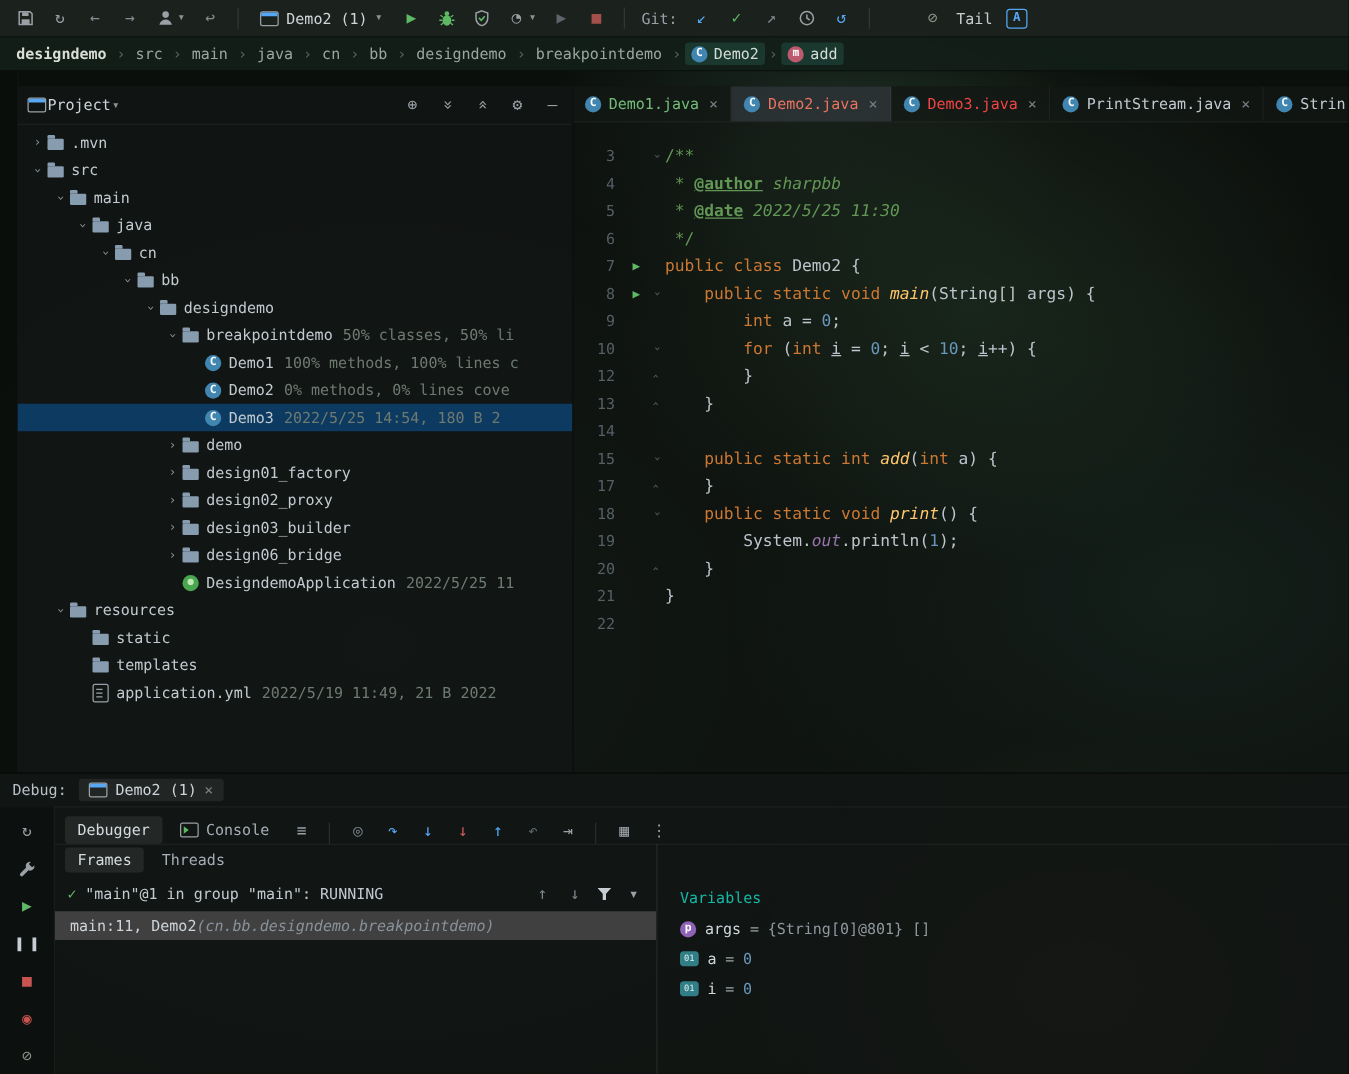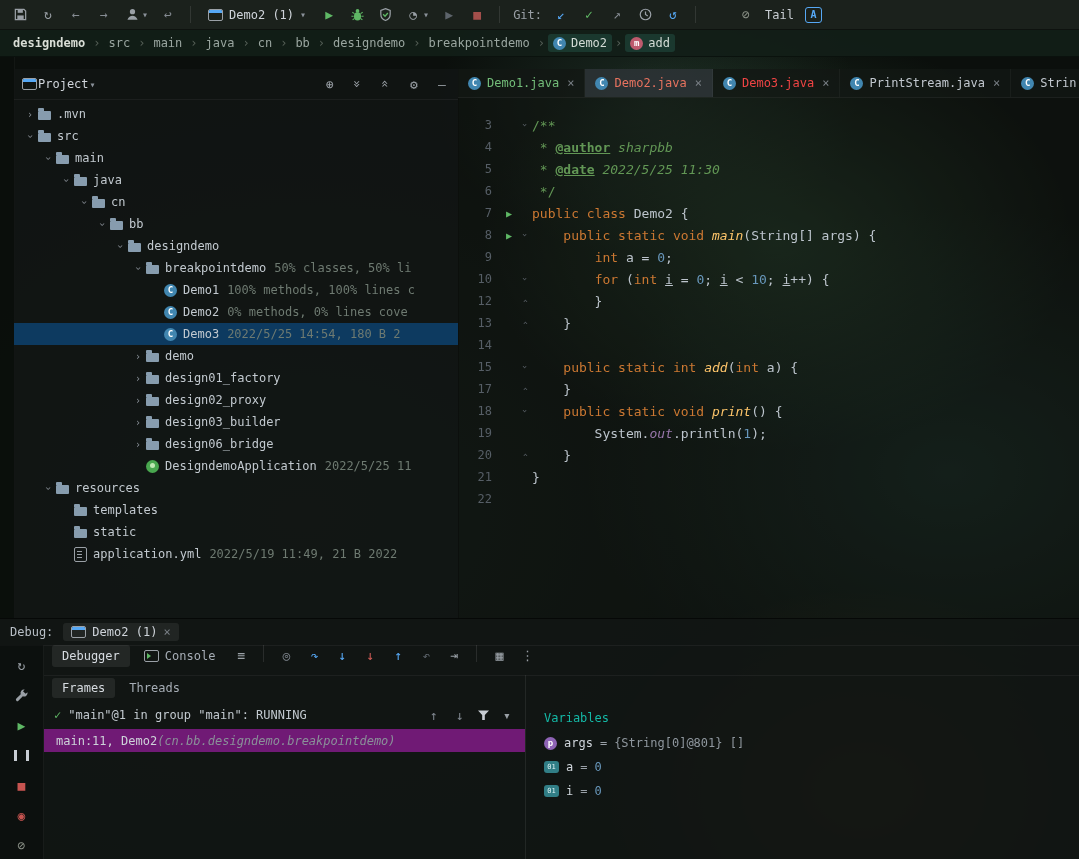--- a/index.html
+++ b/index.html
@@ -102,34 +102,34 @@
   .d-head{height:26px;display:flex;align-items:center;gap:10px;padding:0 10px;
           border-bottom:1px solid rgba(255,255,255,.05);color:#b8bfc6;}
   .d-tab{display:inline-flex;align-items:center;gap:6px;padding:2px 8px;border-radius:3px;
          background:rgba(255,255,255,.07);color:#cfd4da;}
   .d-tab .x{color:#7a8087;}
   .d-body{position:absolute;left:0;top:26px;right:0;bottom:0;}
   #d-strip{position:absolute;left:0;top:0;width:44px;height:100%;border-right:1px solid rgba(255,255,255,.05);
            display:flex;flex-direction:column;align-items:center;padding-top:6px;box-sizing:border-box;background:rgba(10,14,11,.6);}
   #d-strip .titem{height:30px;}
   .d-main{position:absolute;left:44px;top:0;right:0;bottom:0;}
-  #d-toolbar{height:30px;display:flex;align-items:flex-start;gap:4px;padding:0 8px;
+  #d-toolbar{height:30px;display:flex;align-items:flex-end;gap:4px;padding:0 8px;
              border-bottom:1px solid rgba(255,255,255,.05);}
   .dtab{display:inline-flex;align-items:center;gap:6px;padding:4px 10px;border-radius:3px;color:#a6adb5;}
   .dtab.active{background:rgba(255,255,255,.08);color:#d6dbe0;}
   .d-split{position:absolute;left:0;top:30px;right:0;bottom:0;display:flex;}
   .frames{width:481px;flex:none;border-right:1px solid rgba(255,255,255,.08);overflow:hidden;}
   #f-tabs{height:26px;display:flex;align-items:center;gap:4px;padding:0 8px;}
   .ftab{padding:3px 10px;border-radius:3px;color:#a6adb5;}
   .ftab.active{background:rgba(255,255,255,.08);color:#d6dbe0;}
   .thread-row{height:28px;display:flex;align-items:center;gap:7px;padding:0 10px;color:#c2c9cf;}
   .thread-row .ck{color:#5fb865;}
   .thread-row .ticn{display:inline-flex;align-items:center;gap:10px;margin-left:8px;}
   .frow{height:23px;display:flex;align-items:center;padding:0 12px;white-space:nowrap;color:#cdd3d9;}
-  .frow.selected{background:#701a75;}
+  .frow.selected{background:#404040;}
   .frow .pkg{color:#8a9199;font-style:italic;}
   .vars{flex:1;overflow:hidden;padding-left:18px;}
   .vars-title{height:26px;display:flex;align-items:center;color:#14b8a6;margin-top:30px;}
   .vrow{height:24px;display:flex;align-items:center;gap:7px;white-space:nowrap;}
   .vname{color:#d0d6dc;} .veq{color:#9aa1a8;}
   .vv-obj{color:#8f979e;} .vv-num{color:#6897bb;}
 </style>
 </head>
 <body>
 
@@ -391,26 +391,26 @@
             <span class="tinfo">2022/5/25 11</span>
           </div>
           <div class="trow" style="padding-left: 26px;">
             <span class="chev rot90">›</span>
             <span class="ic ic-folder"></span>
             <span class="tlab">resources</span>
           </div>
           <div class="trow" style="padding-left: 44px;">
             <span class="chev"></span>
             <span class="ic ic-folder"></span>
-            <span class="tlab">templates</span>
+            <span class="tlab">static</span>
           </div>
           <div class="trow" style="padding-left: 44px;">
             <span class="chev"></span>
             <span class="ic ic-folder"></span>
-            <span class="tlab">static</span>
+            <span class="tlab">templates</span>
           </div>
           <div class="trow" style="padding-left: 44px;">
             <span class="chev"></span>
             <span class="ic ic-file"></span>
             <span class="tlab">application.yml</span>
             <span class="tinfo">2022/5/19 11:49, 21 B 2022</span>
           </div>
         </div>
     </section>
 

